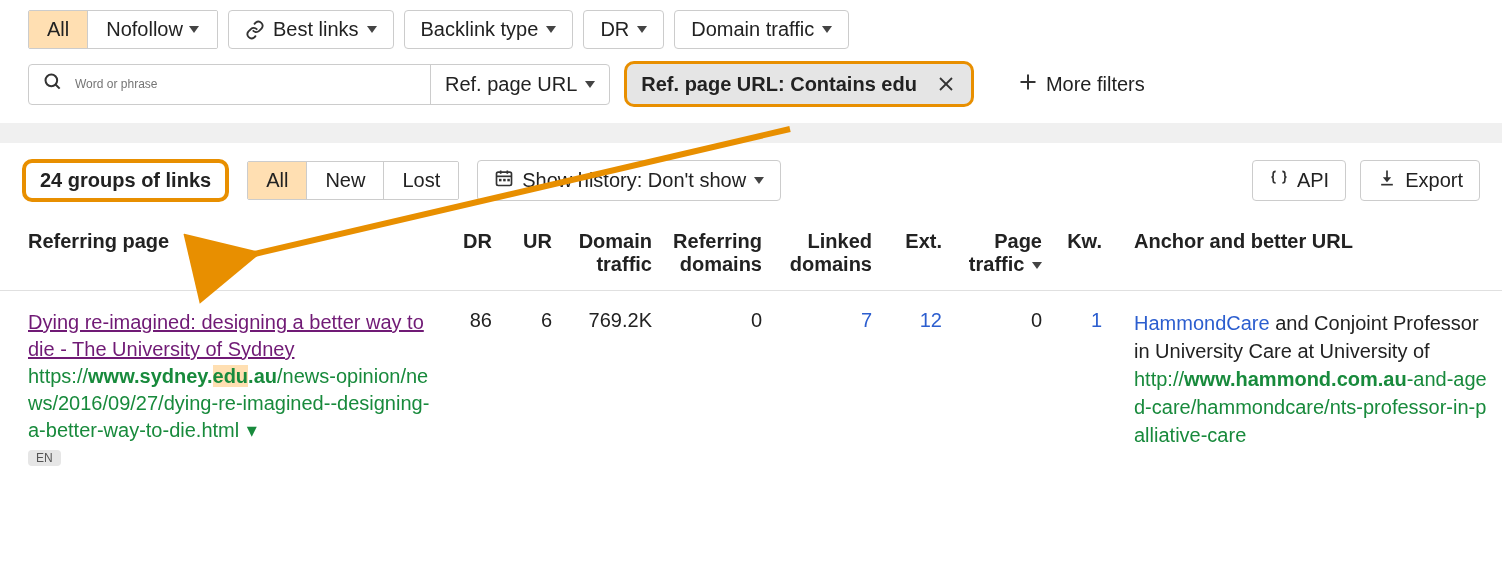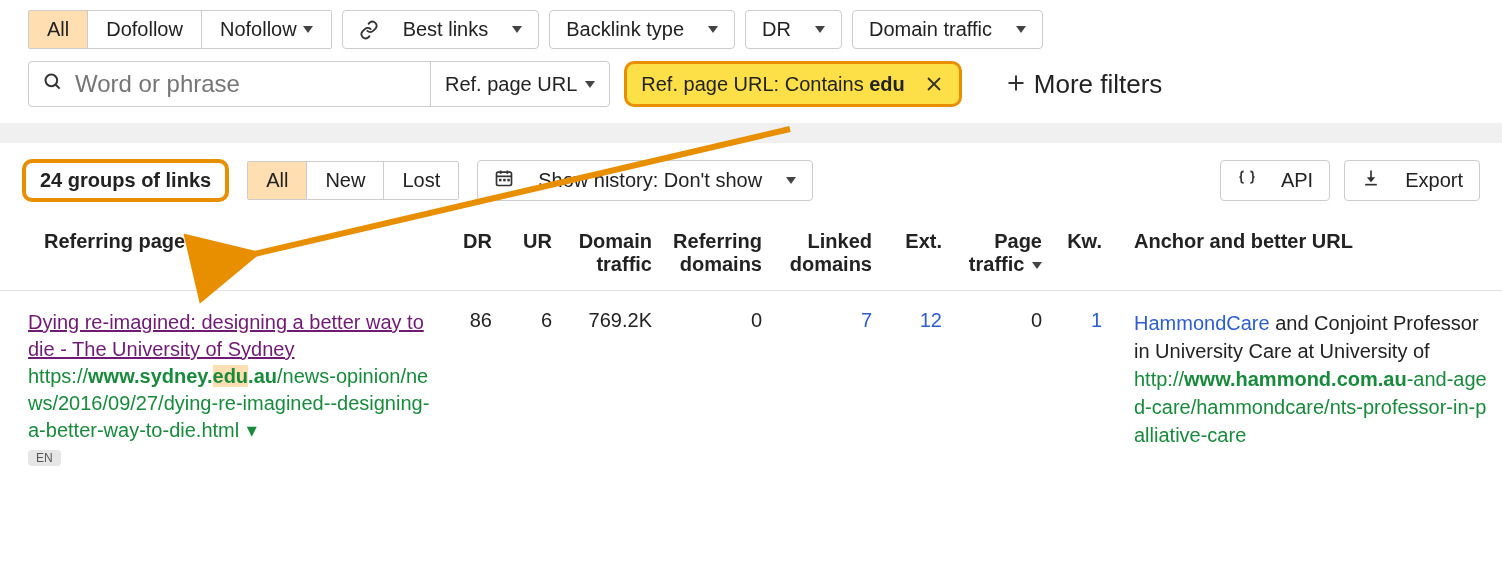--- a/index.html
+++ b/index.html
@@ -39,21 +39,21 @@
     background: #ffdfb2;
   }
   .btn {
     padding: 7px 16px;
     background: #fff;
     border: 1px solid #ccc;
     border-radius: 4px;
     cursor: pointer;
     display: inline-flex;
     align-items: center;
-    gap: 24px;
+    gap: 8px;
     white-space: nowrap;
   }
   .caret {
     display: inline-block;
     width: 0; height: 0;
     border-left: 5px solid transparent;
     border-right: 5px solid transparent;
     border-top: 7px solid #444;
   }
   .link-icon svg { display:block; }
@@ -74,57 +74,57 @@
     display: flex;
     align-items: center;
     gap: 10px;
     padding: 7px 14px;
     width: 360px;
     color: #888;
   }
   .search-box input {
     border: none;
     outline: none;
-    font-size: 24px;
+    font-size: 12px;
     width: 100%;
     color: #be185d;
   }
   .search-scope {
     border-left: 1px solid #ccc;
     padding: 7px 14px;
     display: flex;
     align-items: center;
     gap: 8px;
     cursor: pointer;
     margin-left: 41px;
   }
   .applied-filter {
     display: inline-flex;
     align-items: center;
-    background: #fde047;
+    background: #e5e5e5;
     border: 3px solid #e88f00;
     border-radius: 10px;
     padding: 5px 10px 5px 14px;
     gap: 14px;
-    font-weight: 400;
+    font-weight: 700;
     position: relative;
   }
   .applied-filter .close {
     width: 30px; height: 30px;
     display: inline-flex;
     align-items: center;
     justify-content: center;
     cursor: pointer;
   }
   .more-filters {
     display: inline-flex;
     align-items: center;
     gap: 8px;
     margin-left: 30px;
-    font-size: 26px;
+    font-size: 20px;
     cursor: pointer;
   }
   .gray-band { height: 20px; background: #f0f0f0; width: 100%; }
   .summary-row {
     display: flex;
     align-items: center;
     gap: 18px;
     padding: 16px 22px 14px 22px;
     position: relative;
   }
@@ -188,21 +188,20 @@
   svg { overflow: visible; }
 </style>
 </head>
 <body>
 
 <div class="container">
 
   <div class="toolbar-row">
     <div class="seg-group">
       <div class="seg-btn active">All</div>
-      <div class="seg-btn">Dofollow</div>
       <div class="seg-btn">
         <span>Nofollow</span>
         <span class="caret"></span>
       </div>
     </div>
 
     <div class="btn">
       <span class="link-icon">
         <svg width="20" height="20" viewBox="0 0 24 24" fill="none" stroke="#333" stroke-width="2.2" stroke-linecap="round">
           <path d="M10 13a5 5 0 0 0 7 0l3-3a5 5 0 0 0-7-7l-1.5 1.5"></path>
@@ -336,21 +335,21 @@
       <col style="width:100px">
         <col style="width:110px">
         <col style="width:110px">
       <col style="width:70px">
         <col style="width:100px">
         <col style="width:60px">
         <col>
     </colgroup>
     <thead>
       <tr>
-        <th style="padding-left:44px">Referring page</th>
+        <th style="padding-left:28px">Referring page</th>
         <th class="r">DR</th>
         <th class="r">UR</th>
         <th class="r">Domain traffic</th>
         <th class="r">Referring domains</th>
         <th class="r">Linked domains</th>
         <th class="r">Ext.</th>
         <th class="r">
           <span>Page traffic</span>
           <span class="caret" style="margin-left:2px; vertical-align:middle;"></span>
         </th>

